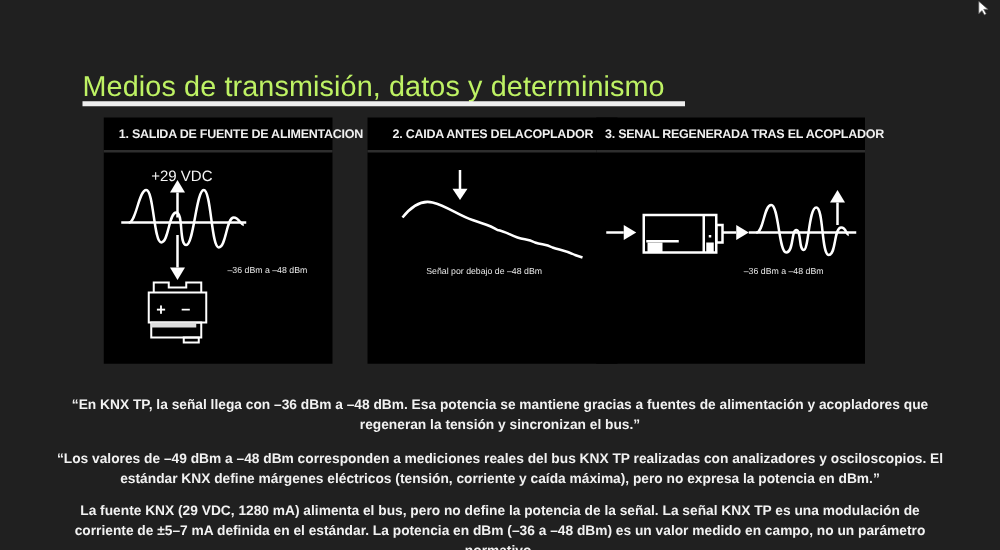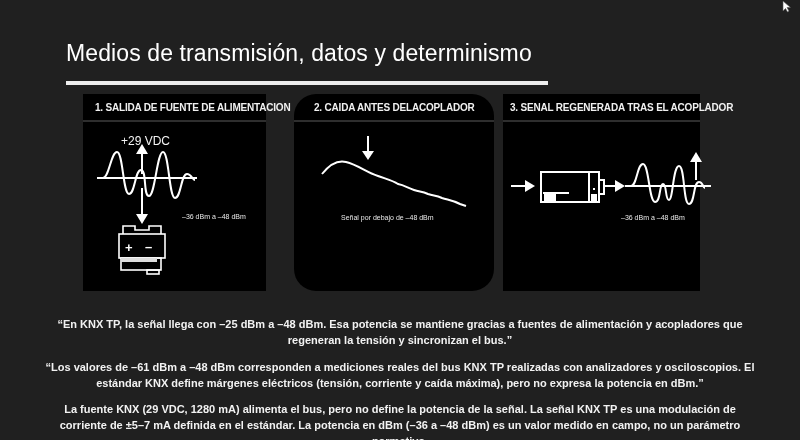--- a/index.html
+++ b/index.html
@@ -2,23 +2,23 @@
 <html><head>
 <meta charset="utf-8">
 <style>
   html, body { margin:0; padding:0; }
   body {
     width:800px; height:440px; overflow:hidden;
     background:#202020; position:relative;
     font-family:"Liberation Sans", sans-serif; color:#fff;
   }
   .title {
-    position:absolute; left:66px; top:40px;
+    position:absolute; left:66px; top:56px;
     font-size:23px; font-weight:normal; letter-spacing:0.1px;
-    color:#ffffff; font-family:"Liberation Sans", sans-serif;
+    color:#bef264; font-family:"Liberation Sans", sans-serif;
   }
   .title-rule {
     position:absolute; left:66px; top:81px; width:482px; height:4px;
     background:#eeeeee;
   }
   .panel {
     position:absolute; top:94px; height:197px; background:#000;
   }
   .panel-header {
     height:26px; border-bottom:2px solid #2e2e2e;
@@ -72,31 +72,31 @@
         <rect x="38" y="136" width="40" height="12"></rect>
         <rect x="64" y="148" width="12" height="4"></rect>
       </g>
       <rect x="38" y="136" width="36" height="4" fill="#ddd"></rect>
       <text x="42" y="130" fill="#fff" font-size="13" font-weight="bold" font-family="Liberation Sans, sans-serif">+</text>
       <text x="62" y="129" fill="#fff" font-size="13" font-weight="bold" font-family="Liberation Sans, sans-serif">–</text>
     </svg>
     <div class="label-small" style="left:99px; top:119px;">–36 dBm a –48 dBm</div>
   </div>
 
-  <div class="panel" style="left:294px; width:200px;border-radius:22px;">
+  <div class="panel" style="left:294px; width:200px;">
     <div class="panel-header" style="padding-left:20px;">2. CAIDA ANTES DELACOPLADOR</div>
     <svg width="202" height="169" viewBox="0 0 202 169">
       <line x1="74" y1="14" x2="74" y2="30" stroke="#fff" stroke-width="2"></line>
       <polygon points="68,29 80,29 74,38" fill="#fff"></polygon>
       <path d="M28,52 C36,42 44,38 52,40 C64,43 72,50 84,54 C92,57 98,58 104,62 C110,63 114,66 120,68 C126,70 128,69 134,72 C140,74 142,73 148,76 C154,78 158,78 166,82 L172,84" stroke="#fff" stroke-width="2" fill="none"></path>
     </svg>
     <div class="label-small" style="left:47px; top:120px;">Señal por debajo de –48 dBm</div>
   </div>
 
-  <div class="panel" style="left:503px; width:197px;">
+  <div class="panel" style="left:477px; width:215px;">
     <div class="panel-header" style="padding-left:7px;">3.  SENAL REGENERADA TRAS EL ACOPLADOR</div>
     <svg width="215" height="169" viewBox="0 0 215 169">
       <g stroke="#fff" stroke-width="2" fill="none">
         <line x1="8" y1="64" x2="22" y2="64"></line>
 
         <g>
           <rect x="38" y="50" width="58" height="30"></rect>
           <line x1="86" y1="50" x2="86" y2="80"></line>
           <rect x="96" y="58" width="5" height="14"></rect>
           <line x1="40" y1="71" x2="66" y2="71"></line>
@@ -110,20 +110,20 @@
       <polygon points="22,58 22,70 32,64" fill="#fff"></polygon>
       <polygon points="112,58 112,70 122,64" fill="#fff"></polygon>
       <polygon points="187,40 199,40 193,30" fill="#fff"></polygon>
       <rect x="41" y="72" width="12" height="8" fill="#fff"></rect>
       <rect x="88" y="72" width="6" height="8" fill="#fff"></rect>
       <rect x="90" y="66" width="2" height="2" fill="#fff"></rect>
     </svg>
     <div class="label-small" style="left:118px; top:120px;">–36 dBm a –48 dBm</div>
   </div>
 
-  <div class="body-text" style="top:316px;">“En KNX TP, la señal llega con –25 dBm a –48 dBm. Esa potencia se mantiene gracias a fuentes de alimentación y acopladores que regeneran la tensión y sincronizan el bus.”</div>
-  <div class="body-text" style="top:359px;">“Los valores de –61 dBm a –48 dBm corresponden a mediciones reales del bus KNX TP realizadas con analizadores y osciloscopios.  El estándar KNX define márgenes eléctricos (tensión, corriente y caída máxima), pero no expresa la potencia en dBm.”</div>
+  <div class="body-text" style="top:316px;">“En KNX TP, la señal llega con –36 dBm a –48 dBm. Esa potencia se mantiene gracias a fuentes de alimentación y acopladores que regeneran la tensión y sincronizan el bus.”</div>
+  <div class="body-text" style="top:359px;">“Los valores de –49 dBm a –48 dBm corresponden a mediciones reales del bus KNX TP realizadas con analizadores y osciloscopios.  El estándar KNX define márgenes eléctricos (tensión, corriente y caída máxima), pero no expresa la potencia en dBm.”</div>
   <div class="body-text" style="top:401px;">La fuente KNX (29 VDC, 1280 mA) alimenta el bus, pero no define la potencia de la señal. La señal KNX TP es una modulación de corriente de ±5–7 mA definida en el estándar. La potencia en dBm (–36 a –48 dBm) es un valor medido en campo, no un parámetro normativo.</div>
 
   <svg class="cursor" viewBox="0 0 10 12">
     <polygon points="1,0 1,10 3.5,7.5 5.5,11 7,10 5,6.5 8.5,6.5" fill="#fff" stroke="#555" stroke-width="0.6"></polygon>
   </svg>
 </div>
 
 </body></html>

